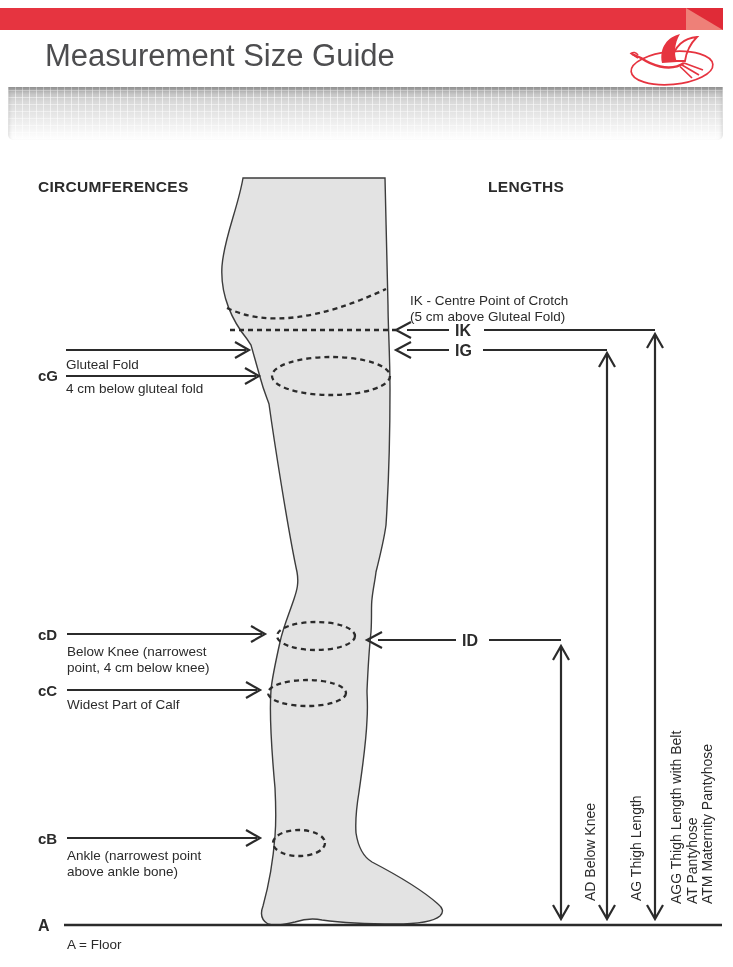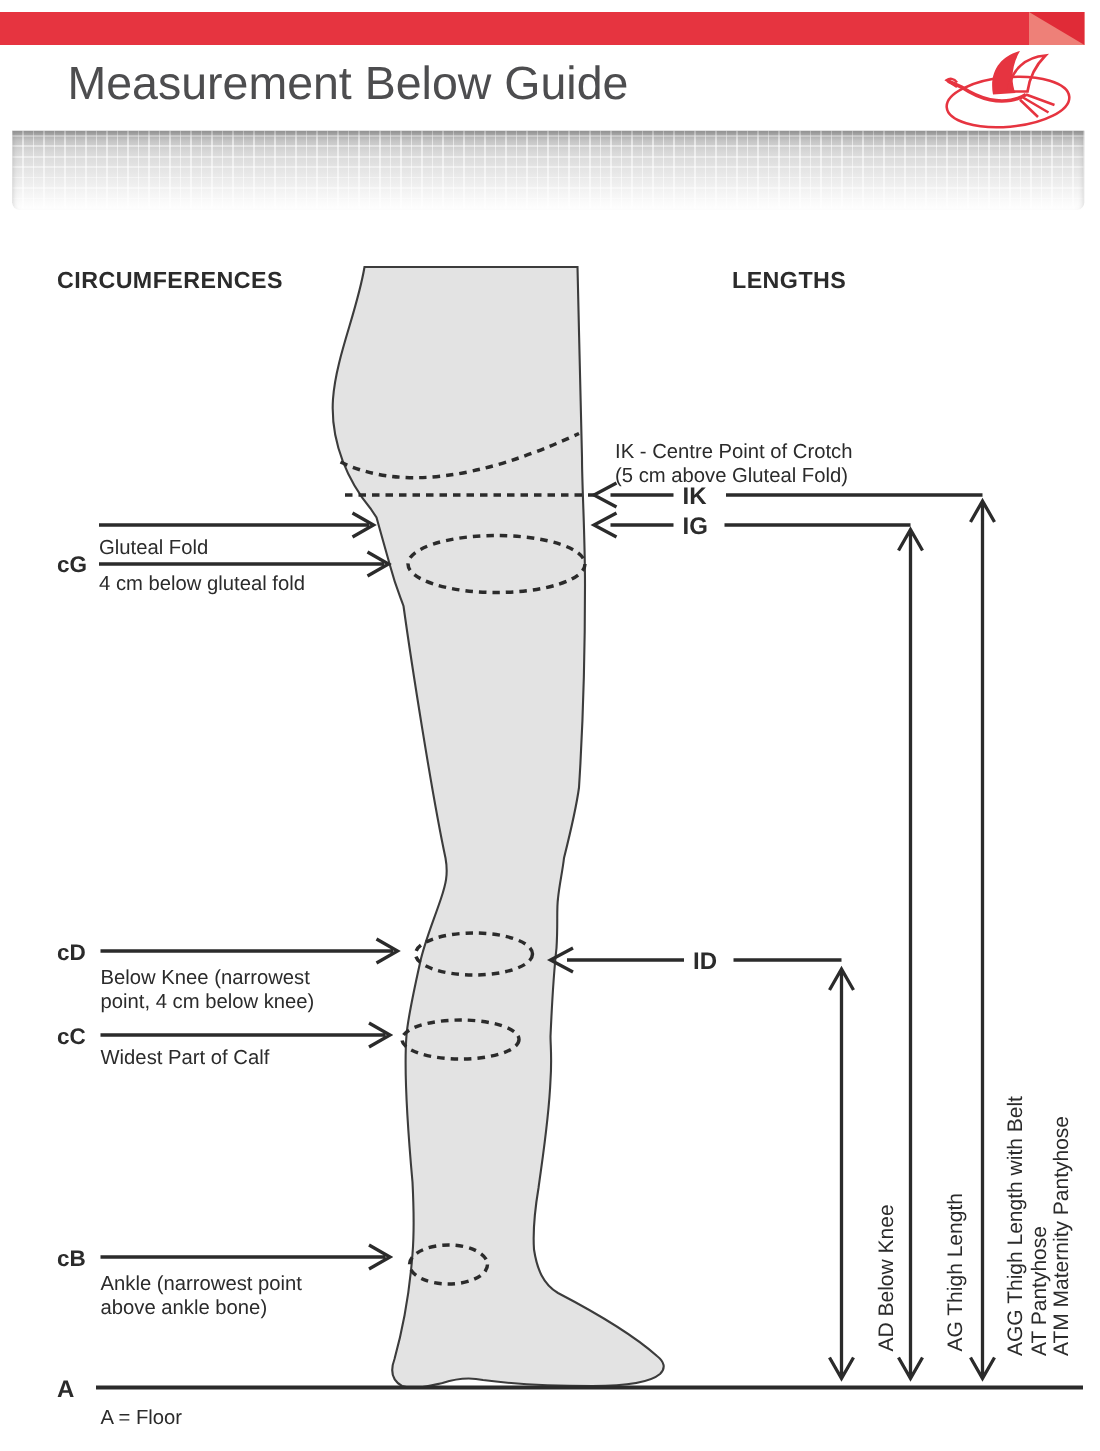--- a/index.html
+++ b/index.html
@@ -49,21 +49,21 @@
   .floor{stroke:#2b2b2b;stroke-width:2.6;}
   .bird{stroke:#e63440;fill:none;}
 </style>
 </head>
 <body>
 
 <div class="red-bar">
   <div class="bar-fold"></div>
 </div>
 
-<h1 class="page-title">Measurement Below Guide</h1>
+<h1 class="page-title">Measurement Size Guide</h1>
 
 <svg class="logo" viewBox="0 0 100 60" aria-hidden="true">
   <ellipse class="bird" cx="50" cy="36" rx="41" ry="16.5" transform="rotate(-5 50 36)" stroke-width="1.7"></ellipse>
   <path d="M40,31 C37,15 46,5 58,2 C52,12 52,23 55,30 Z" fill="#e63440" stroke="none"></path>
   <path d="M50,29 C52,14 62,6 75,5 C67,13 64,22 63,29 Z" fill="none" stroke="#e63440" stroke-width="1.8"></path>
   <path class="bird" d="M10,22 L19,26 C25,30 31,33 38,34.5 C48,36.5 57,34.5 62,31" stroke-width="2.4"></path>
   <path class="bird" d="M16,23 C14,20 11,20 9,21.5 L16,26" stroke-width="1.6"></path>
   <path class="bird" d="M62,31 L81,38 M60,33 L77,43 M58,34.5 L70,46" stroke-width="1.7"></path>
 </svg>
 

